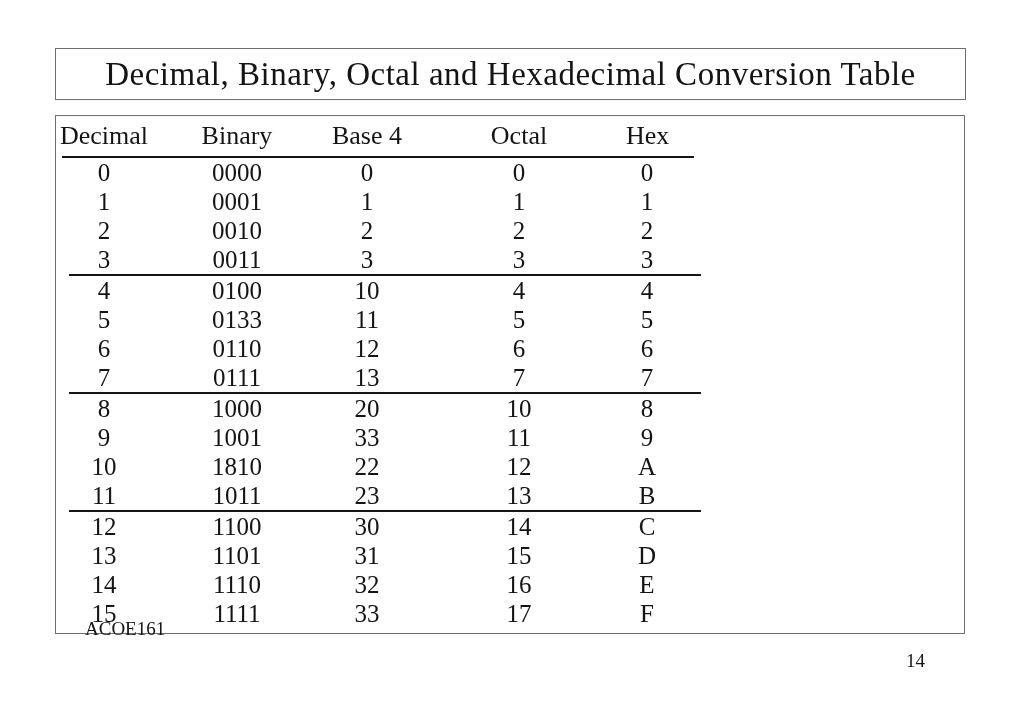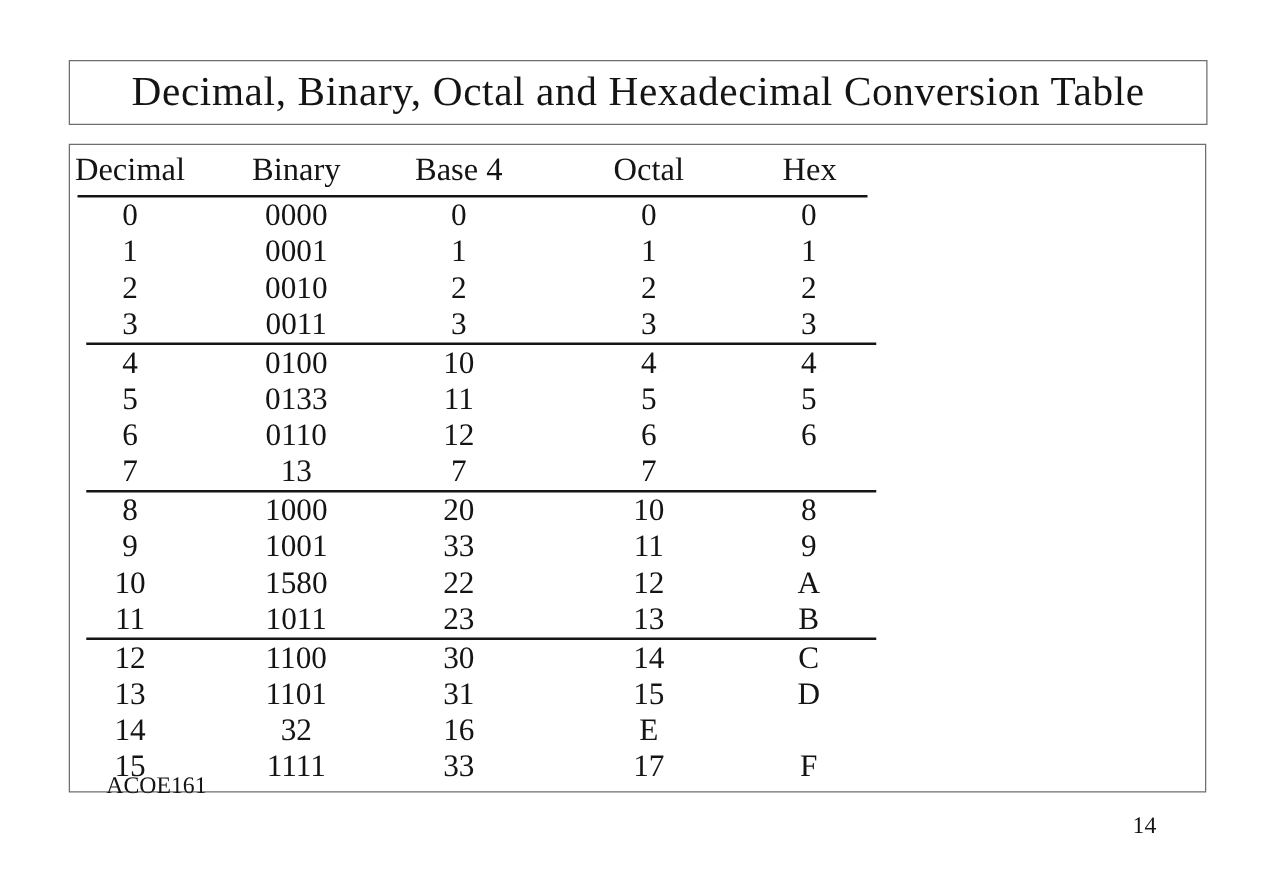--- a/index.html
+++ b/index.html
@@ -148,20 +148,21 @@
   </div>
           <div class="data-row">
     <span>6</span>
     <span>0110</span>
     <span>12</span>
     <span>6</span>
     <span>6</span>
   </div>
           <div class="data-row">
     <span>7</span>
+    <span>0111</span>
     <span>13</span>
     <span>7</span>
     <span>7</span>
   </div>
         </div>
       <div class="rule rule-group"></div>
       <div class="row-group">
           <div class="data-row">
     <span>8</span>
     <span>1000</span>
@@ -171,21 +172,21 @@
   </div>
           <div class="data-row">
     <span>9</span>
     <span>1001</span>
     <span>33</span>
     <span>11</span>
     <span>9</span>
   </div>
           <div class="data-row">
     <span>10</span>
-    <span>1580</span>
+    <span>1810</span>
     <span>22</span>
     <span>12</span>
     <span>A</span>
   </div>
           <div class="data-row">
     <span>11</span>
     <span>1011</span>
     <span>23</span>
     <span>13</span>
     <span>B</span>
@@ -202,20 +203,21 @@
   </div>
           <div class="data-row">
     <span>13</span>
     <span>1101</span>
     <span>31</span>
     <span>15</span>
     <span>D</span>
   </div>
           <div class="data-row">
     <span>14</span>
+    <span>1110</span>
     <span>32</span>
     <span>16</span>
     <span>E</span>
   </div>
           <div class="data-row">
     <span>15</span>
     <span>1111</span>
     <span>33</span>
     <span>17</span>
     <span>F</span>

